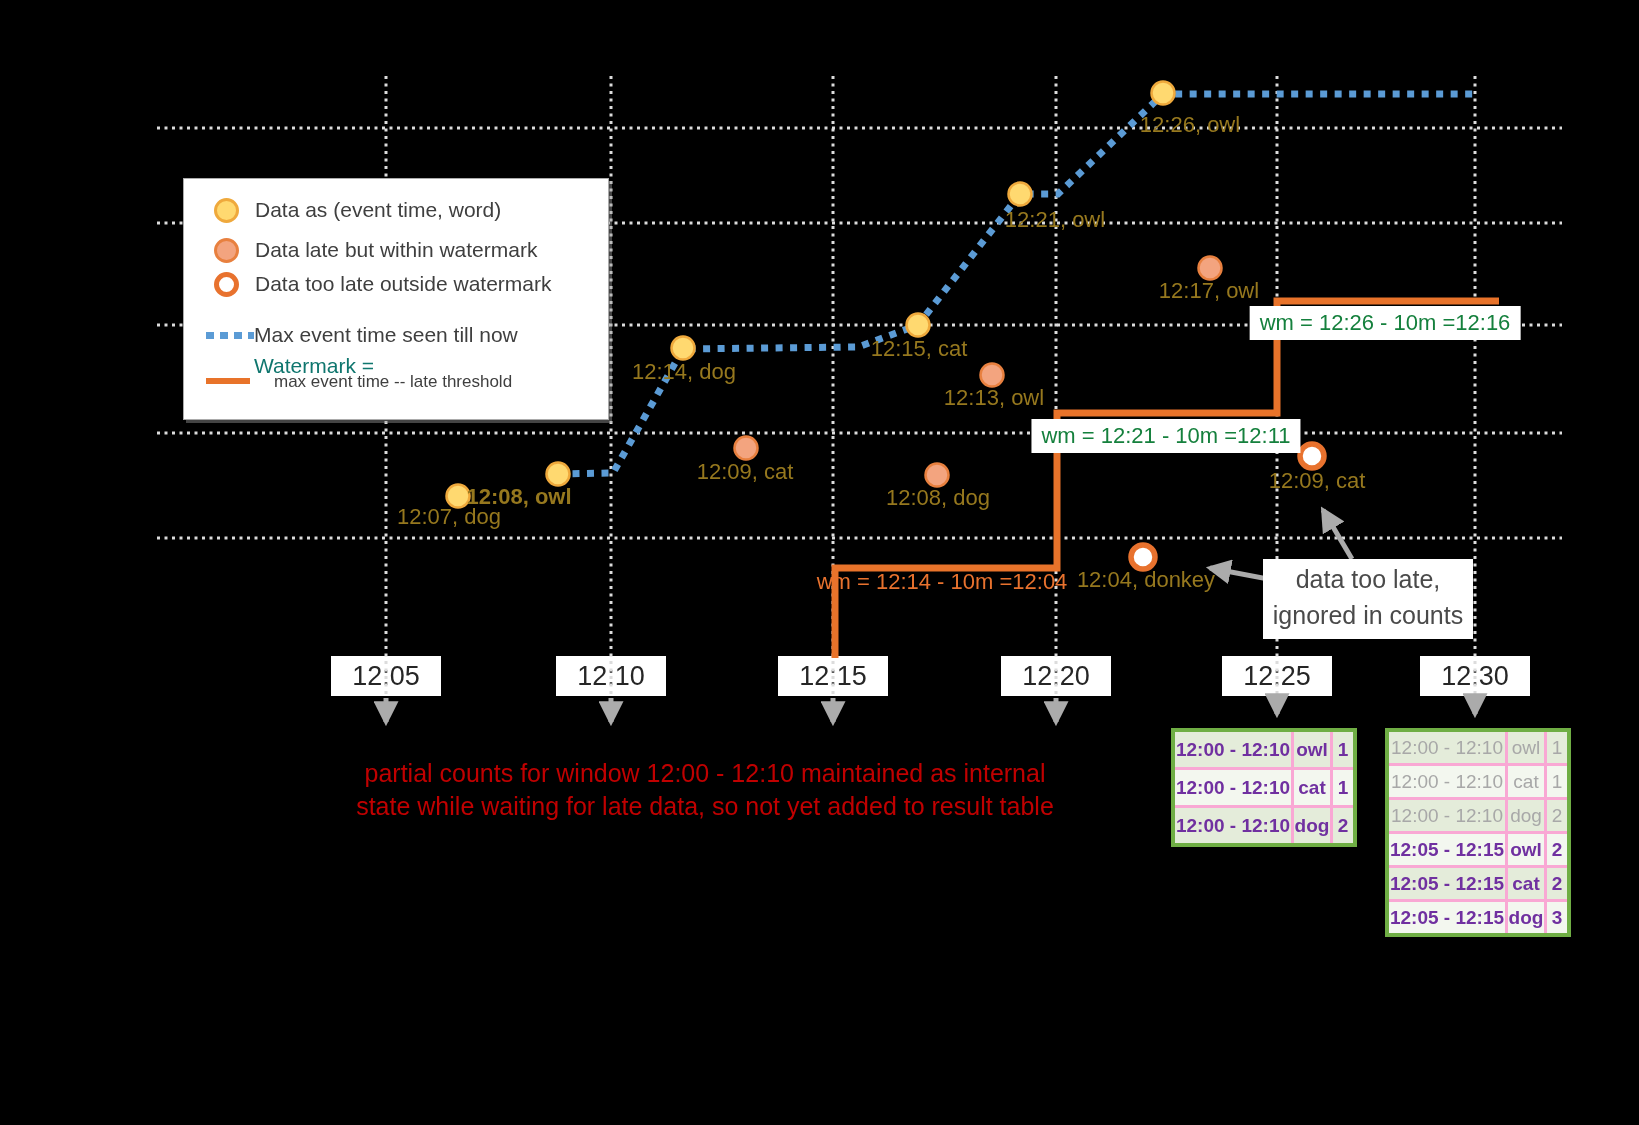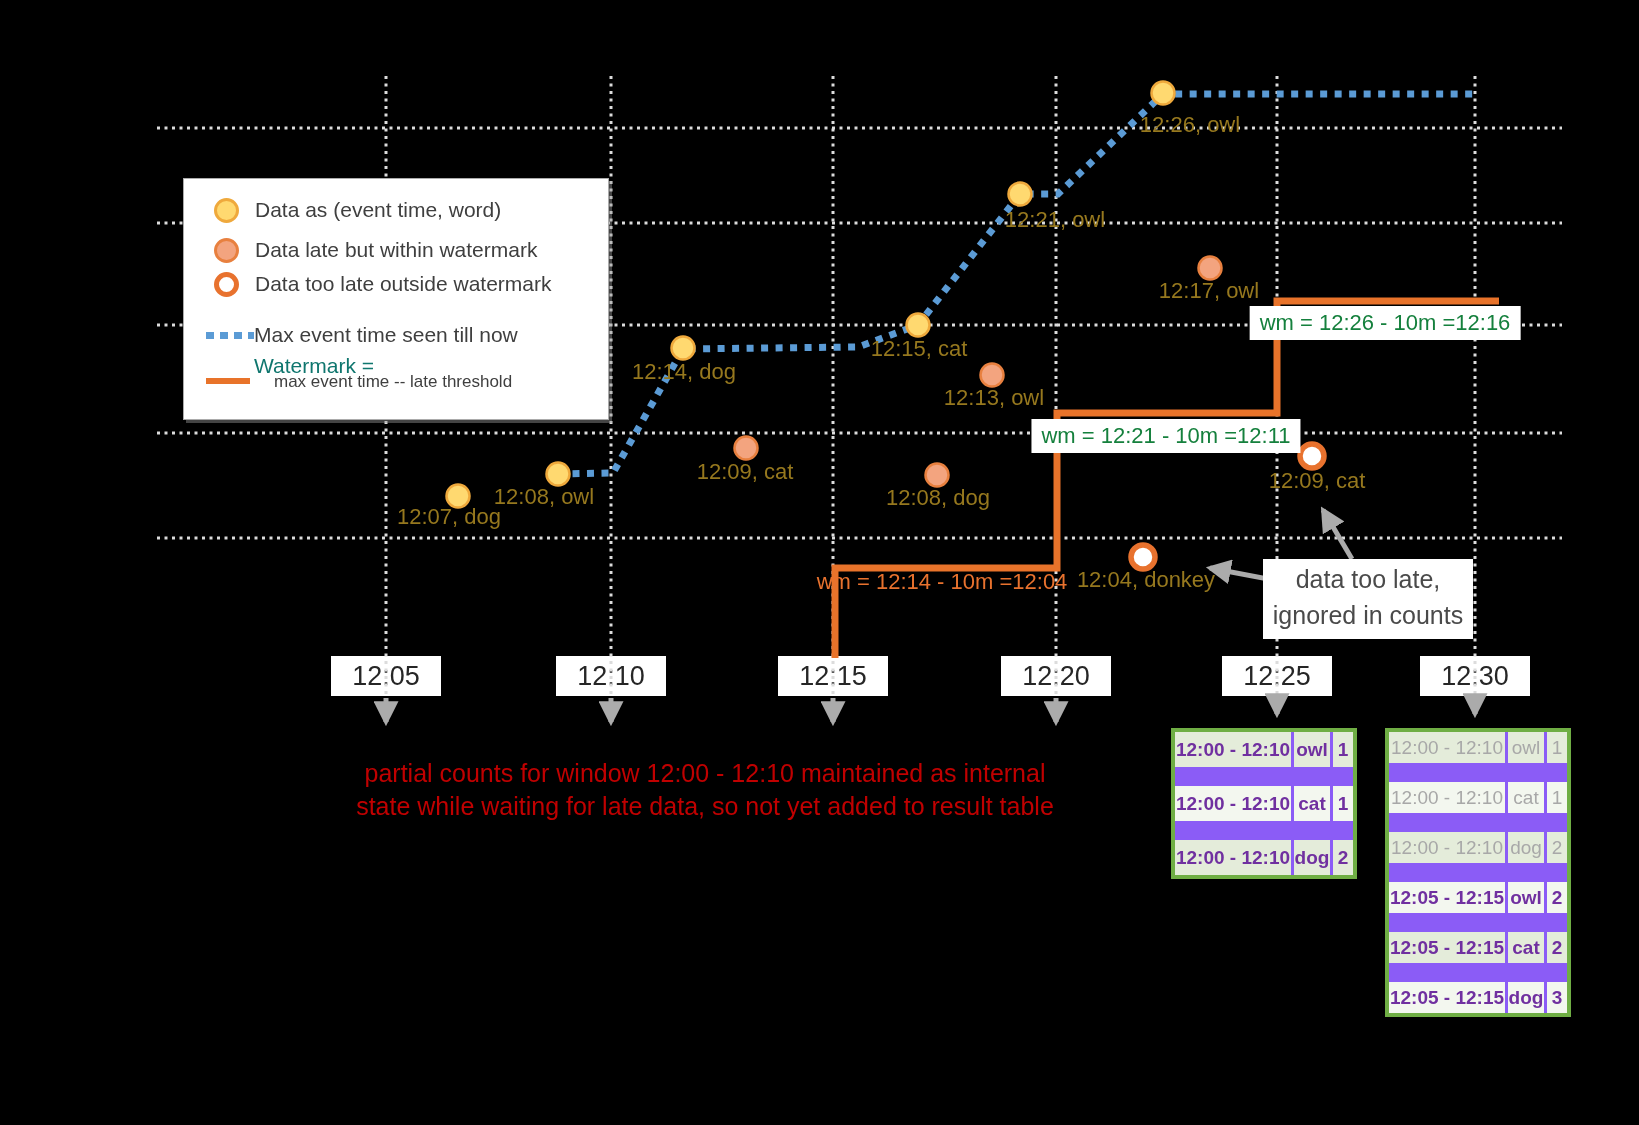--- a/index.html
+++ b/index.html
@@ -39,22 +39,22 @@
   .lg-dot.ontime{background:#FFD970;border:3px solid #EFA93C;}
   .lg-dot.late{background:#F3A47F;border:3px solid #E8803F;}
   .lg-dot.toolate{background:#fff;border:5px solid #E8722E;width:15px;height:15px;}
   .lg-dash{width:48px;height:7px;flex:0 0 auto;
            background:repeating-linear-gradient(90deg,#5B9BD5 0 8px,transparent 8px 14px);}
   .lg-wmline{position:absolute;left:22px;top:199px;width:44px;height:6px;background:#E8732A;}
   .lg-wm-l1{position:absolute;left:70px;top:175px;color:#0f766e;font-size:21px;white-space:nowrap;}
   .lg-wm-l2{position:absolute;left:90px;top:193px;color:#3F3F3F;font-size:17px;white-space:nowrap;text-align:right;}
 
   
-  .result-table{position:absolute;border:4px solid #6FAE44;background:#8b5cf6;
-                display:flex;flex-direction:column;gap:19px;z-index:3;}
+  .result-table{position:absolute;border:4px solid #6FAE44;background:#f9a8d4;
+                display:flex;flex-direction:column;gap:3px;z-index:3;}
   .rt-row{display:flex;gap:3px;}
   .rt-cell{display:flex;align-items:center;justify-content:center;background:#E4ECDA;
            color:#7030A0;font-size:19px;font-weight:bold;white-space:nowrap;}
   .rt-row:nth-child(even) .rt-cell{background:#F3F7EF;}
   .rt-row.faded .rt-cell{color:#A8A8A8;font-weight:normal;}
   .rt-win{width:116px;}
   .rt-word{width:36px;}
   .rt-cnt{width:20px;}
 
   
@@ -141,21 +141,21 @@
       <span class="lg-dash"></span>
       <span class="lg-text" style="margin-left:0">Max event time seen till now</span>
     </div>
     <span class="lg-wmline"></span>
     <span class="lg-wm-l1">Watermark =</span>
     <span class="lg-wm-l2">max event time -- late threshold</span>
   </div>
 
   <div id="pt-labels">
       <div class="pt-label" style="left: 449px; top: 517px;">12:07, dog</div>
-      <div class="pt-label" style="left: 544px; top: 497px;">12:08, owl</div>
+      <div class="pt-label" style="left: 519px; top: 497px; font-weight: bold;">12:08, owl</div>
       <div class="pt-label" style="left: 684px; top: 372px;">12:14, dog</div>
       <div class="pt-label" style="left: 919px; top: 349px;">12:15, cat</div>
       <div class="pt-label" style="left: 1055px; top: 220px;">12:21, owl</div>
       <div class="pt-label" style="left: 1190px; top: 125px;">12:26, owl</div>
       <div class="pt-label" style="left: 745px; top: 472px;">12:09, cat</div>
       <div class="pt-label" style="left: 938px; top: 498px;">12:08, dog</div>
       <div class="pt-label" style="left: 994px; top: 398px;">12:13, owl</div>
       <div class="pt-label" style="left: 1209px; top: 291px;">12:17, owl</div>
       <div class="pt-label" style="left: 1146px; top: 580px;">12:04, donkey</div>
       <div class="pt-label" style="left: 1317px; top: 481px;">12:09, cat</div>

